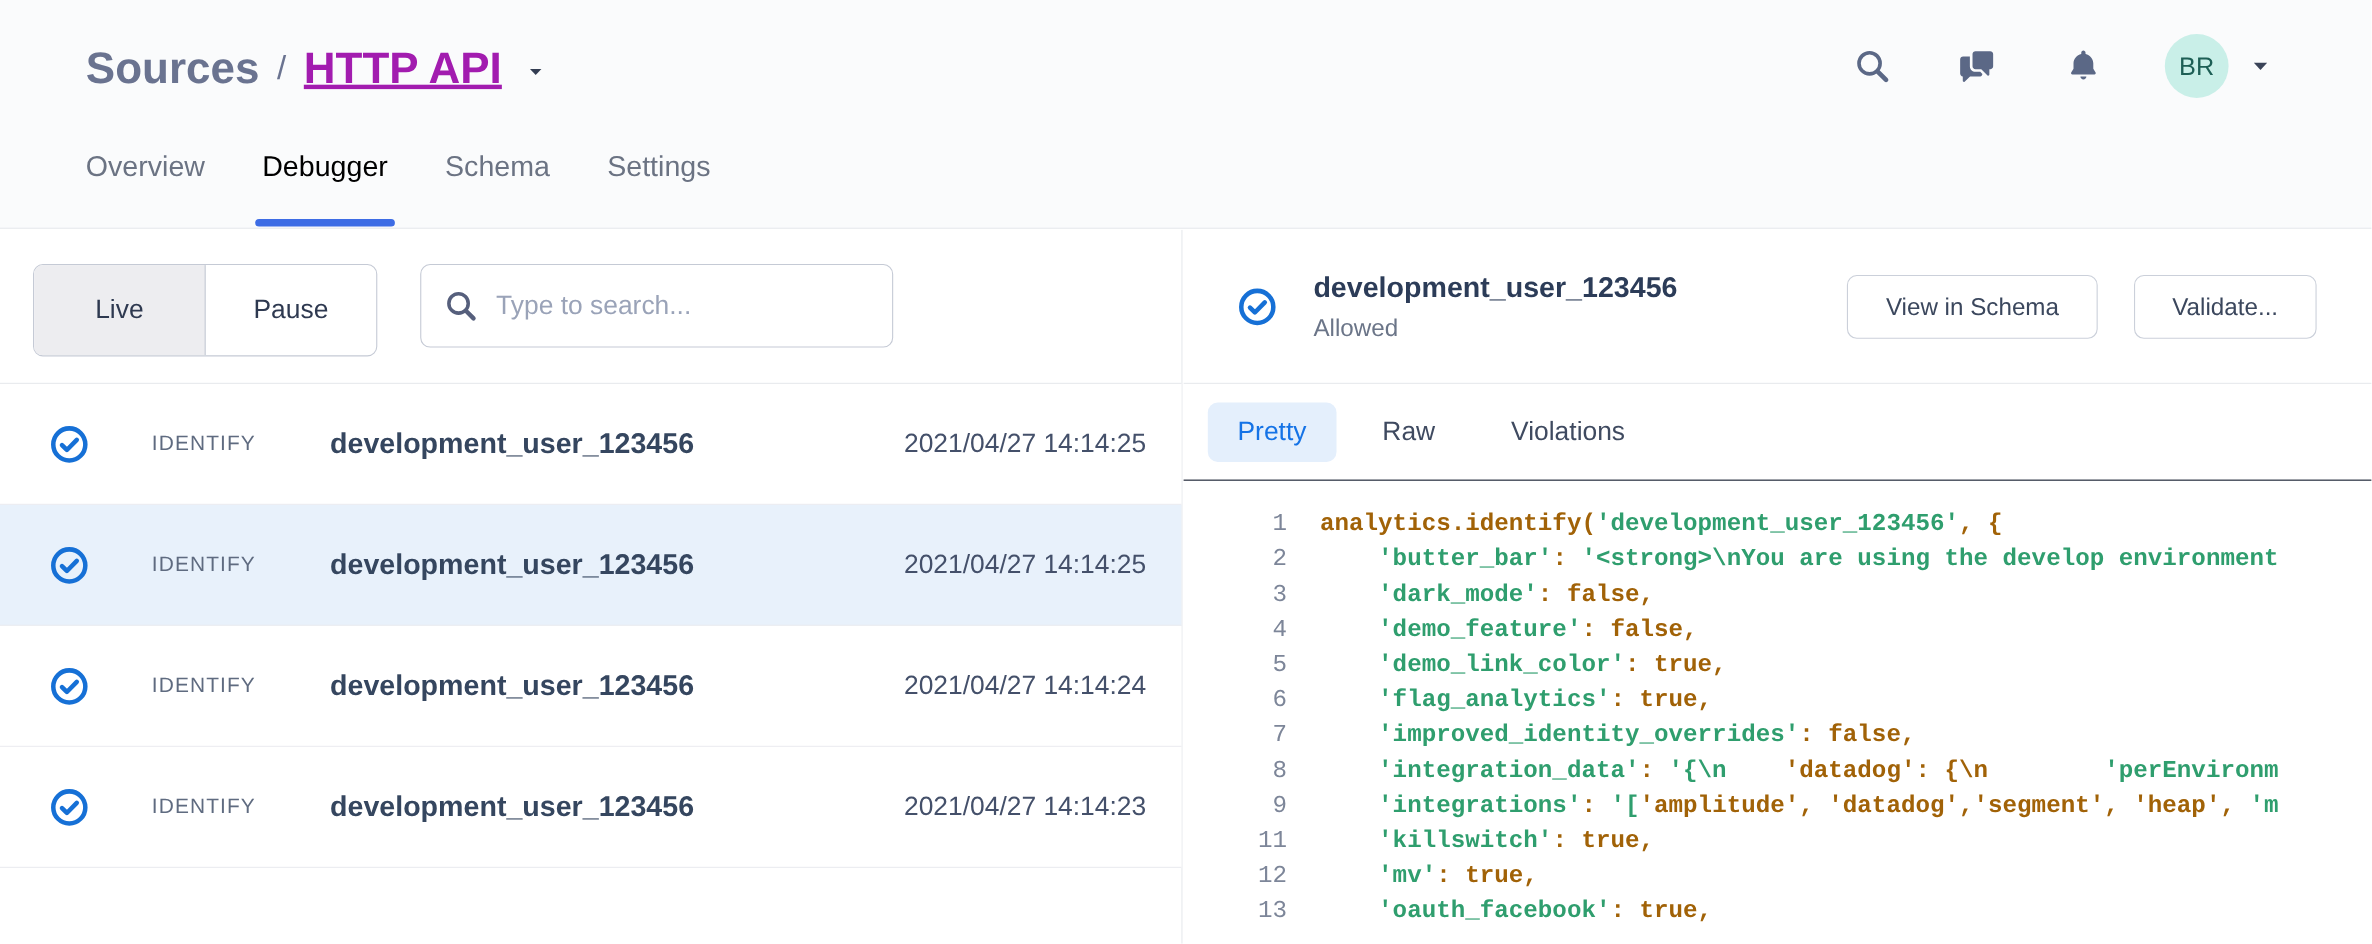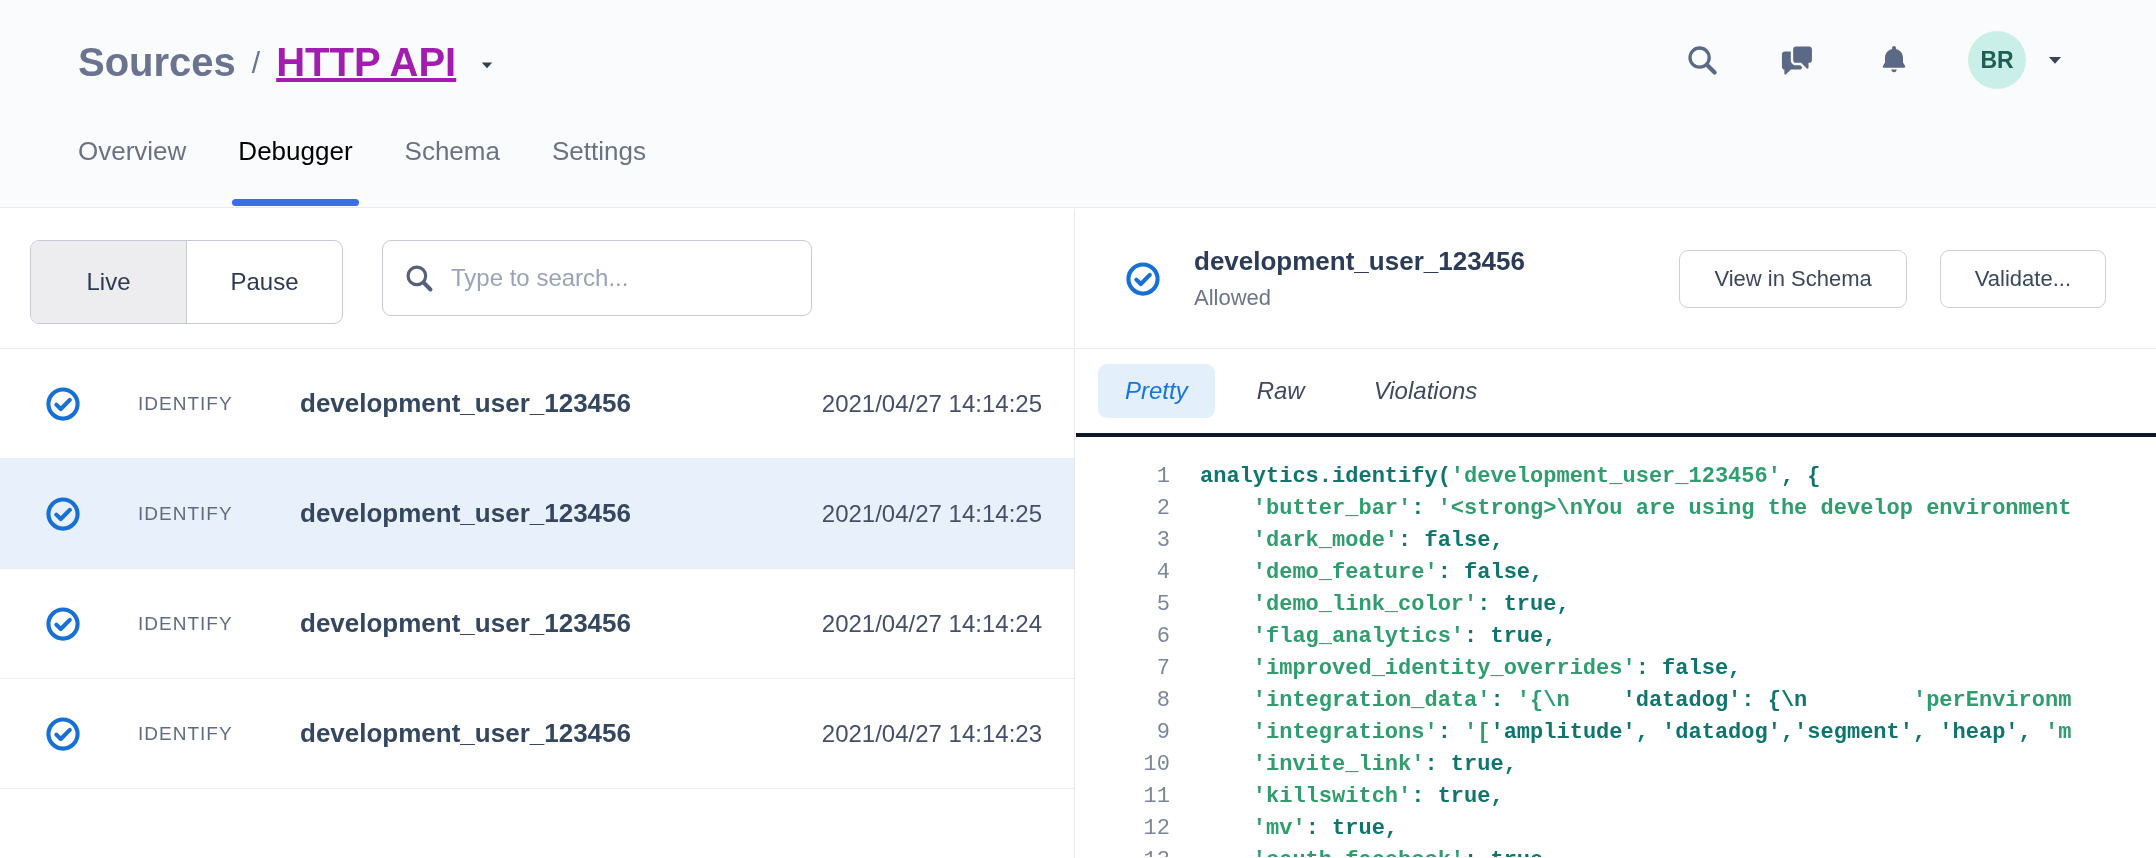--- a/index.html
+++ b/index.html
@@ -14,21 +14,21 @@
   .crumb-section { font-size:40px; font-weight:700; color:#6a7390; cursor:pointer; }
   .crumb-sep { font-size:30px; color:#6a7390; margin:0 16px; }
   .crumb-current { font-size:40px; font-weight:700; color:#a21caf;text-decoration:underline; }
   .crumb-caret { width:26px; height:26px; color:#333d52; margin-left:18px; margin-top:4px; }
 
   .header-actions { position:absolute; right:88px; top:31px; height:58px;
                     display:flex; align-items:center; }
   .hicon { width:36px; height:36px; color:#5b6886; cursor:pointer; }
   .hicon + .hicon { margin-left:60px; }
   .avatar { width:58px; height:58px; border-radius:50%; background:#c9efe8; color:#1d5f55;
-            font-size:23px; font-weight:700; display:flex; align-items:center; justify-content:center;
+            font-size:23px; font-weight:400; display:flex; align-items:center; justify-content:center;
             margin-left:56px; cursor:pointer; }
   .avatar-caret { width:26px; height:26px; color:#3a4358; margin-left:16px; cursor:pointer; }
 
   .tabs { position:absolute; left:78px; bottom:0; display:flex; gap:52px; }
   .tab { font-size:26px; color:#6b7383; padding-bottom:40px; position:relative; cursor:pointer; }
   .tab.active { color:#000000; font-weight:500; }
   .tab.active::after { content:""; position:absolute; left:-6px; right:-6px; bottom:1px;
                        height:7px; border-radius:4px; background:#3d6ce5; }
 
   
@@ -71,34 +71,34 @@
                    align-items:center; padding:0 50px 0 48px; }
   .detail-titles { margin-left:32px; flex:1; }
   .detail-title { font-size:26px; font-weight:700; color:#2c3c58; }
   .detail-status { font-size:22px; color:#6b7588; margin-top:8px; }
   .detail-btn { height:58px; border:1px solid #cbd0da; border-radius:9px; background:#fff;
                 font-size:22px; color:#3b475d; display:flex; align-items:center;
                 justify-content:center; padding:12px 34px; cursor:pointer;
                 font-family:"Liberation Sans", sans-serif; }
   .detail-btn + .detail-btn { margin-left:33px; }
 
-  .view-tabs { height:88px; border-bottom:4px solid #0f172a; display:flex; align-items:center;
-               padding-left:22px;font-style:italic; }
+  .view-tabs { height:88px; border-bottom:1px solid #0f172a; display:flex; align-items:center;
+               padding-left:22px; }
   .view-tab { font-size:24px; color:#3f4a60; padding:13px 27px; border-radius:9px;
               cursor:pointer; }
   .view-tab + .view-tab { margin-left:15px; }
   .view-tab.active { background:#e4effc; color:#1573e6; }
 
   .code-area { height:420px; padding-top:24px; overflow:hidden;
                font-family:"Liberation Mono", monospace; font-size:22px; font-weight:600; }
   .code-line { display:flex; height:32px; line-height:32px; white-space:pre; }
   .gutter { width:94px; text-align:right; color:#7d8699; flex:none; font-weight:normal; }
   .code-text { margin-left:30px; white-space:pre; color:#222a38; }
   .tok-s { color:#2f9e6e; }
-  .tok-p { color:#0f766e; }
+  .tok-p { color:#a16207; }
 
   svg { display:block; }
 </style>
 </head>
 <body>
 
 <div class="screen">
 
   <header class="app-header">
     <div class="breadcrumb">
@@ -236,20 +236,19 @@
     <div class="code-area">
         <div class="code-line"><span class="gutter">1</span><span class="code-text"><span class="tok-p">analytics.identify(</span><span class="tok-s">'development_user_123456'</span><span class="tok-p">, {</span></span></div>
         <div class="code-line"><span class="gutter">2</span><span class="code-text"><span class="tok-p">    </span><span class="tok-s">'butter_bar'</span><span class="tok-p">: </span><span class="tok-s">'&lt;strong&gt;\nYou are using the develop environment</span></span></div>
         <div class="code-line"><span class="gutter">3</span><span class="code-text"><span class="tok-p">    </span><span class="tok-s">'dark_mode'</span><span class="tok-p">: false,</span></span></div>
         <div class="code-line"><span class="gutter">4</span><span class="code-text"><span class="tok-p">    </span><span class="tok-s">'demo_feature'</span><span class="tok-p">: false,</span></span></div>
         <div class="code-line"><span class="gutter">5</span><span class="code-text"><span class="tok-p">    </span><span class="tok-s">'demo_link_color'</span><span class="tok-p">: true,</span></span></div>
         <div class="code-line"><span class="gutter">6</span><span class="code-text"><span class="tok-p">    </span><span class="tok-s">'flag_analytics'</span><span class="tok-p">: true,</span></span></div>
         <div class="code-line"><span class="gutter">7</span><span class="code-text"><span class="tok-p">    </span><span class="tok-s">'improved_identity_overrides'</span><span class="tok-p">: false,</span></span></div>
         <div class="code-line"><span class="gutter">8</span><span class="code-text"><span class="tok-p">    </span><span class="tok-s">'integration_data'</span><span class="tok-p">: </span><span class="tok-s">'{\n</span><span class="tok-p">    'datadog': {\n        </span><span class="tok-s">'perEnvironm</span></span></div>
         <div class="code-line"><span class="gutter">9</span><span class="code-text"><span class="tok-p">    </span><span class="tok-s">'integrations'</span><span class="tok-p">: </span><span class="tok-s">'[</span><span class="tok-p">'amplitude', 'datadog','segment', 'heap', </span><span class="tok-s">'m</span></span></div>
-        <div class="code-line"><span class="gutter">10</span><span class="code-text"><span class="tok-p">    </span><span class="tok-s">'invite_link'</span><span class="tok-p">: true,</span></span></div>
         <div class="code-line"><span class="gutter">11</span><span class="code-text"><span class="tok-p">    </span><span class="tok-s">'killswitch'</span><span class="tok-p">: true,</span></span></div>
         <div class="code-line"><span class="gutter">12</span><span class="code-text"><span class="tok-p">    </span><span class="tok-s">'mv'</span><span class="tok-p">: true,</span></span></div>
         <div class="code-line"><span class="gutter">13</span><span class="code-text"><span class="tok-p">    </span><span class="tok-s">'oauth_facebook'</span><span class="tok-p">: true,</span></span></div>
       </div>
   </section>
 
 </div>
 
 </body></html>

